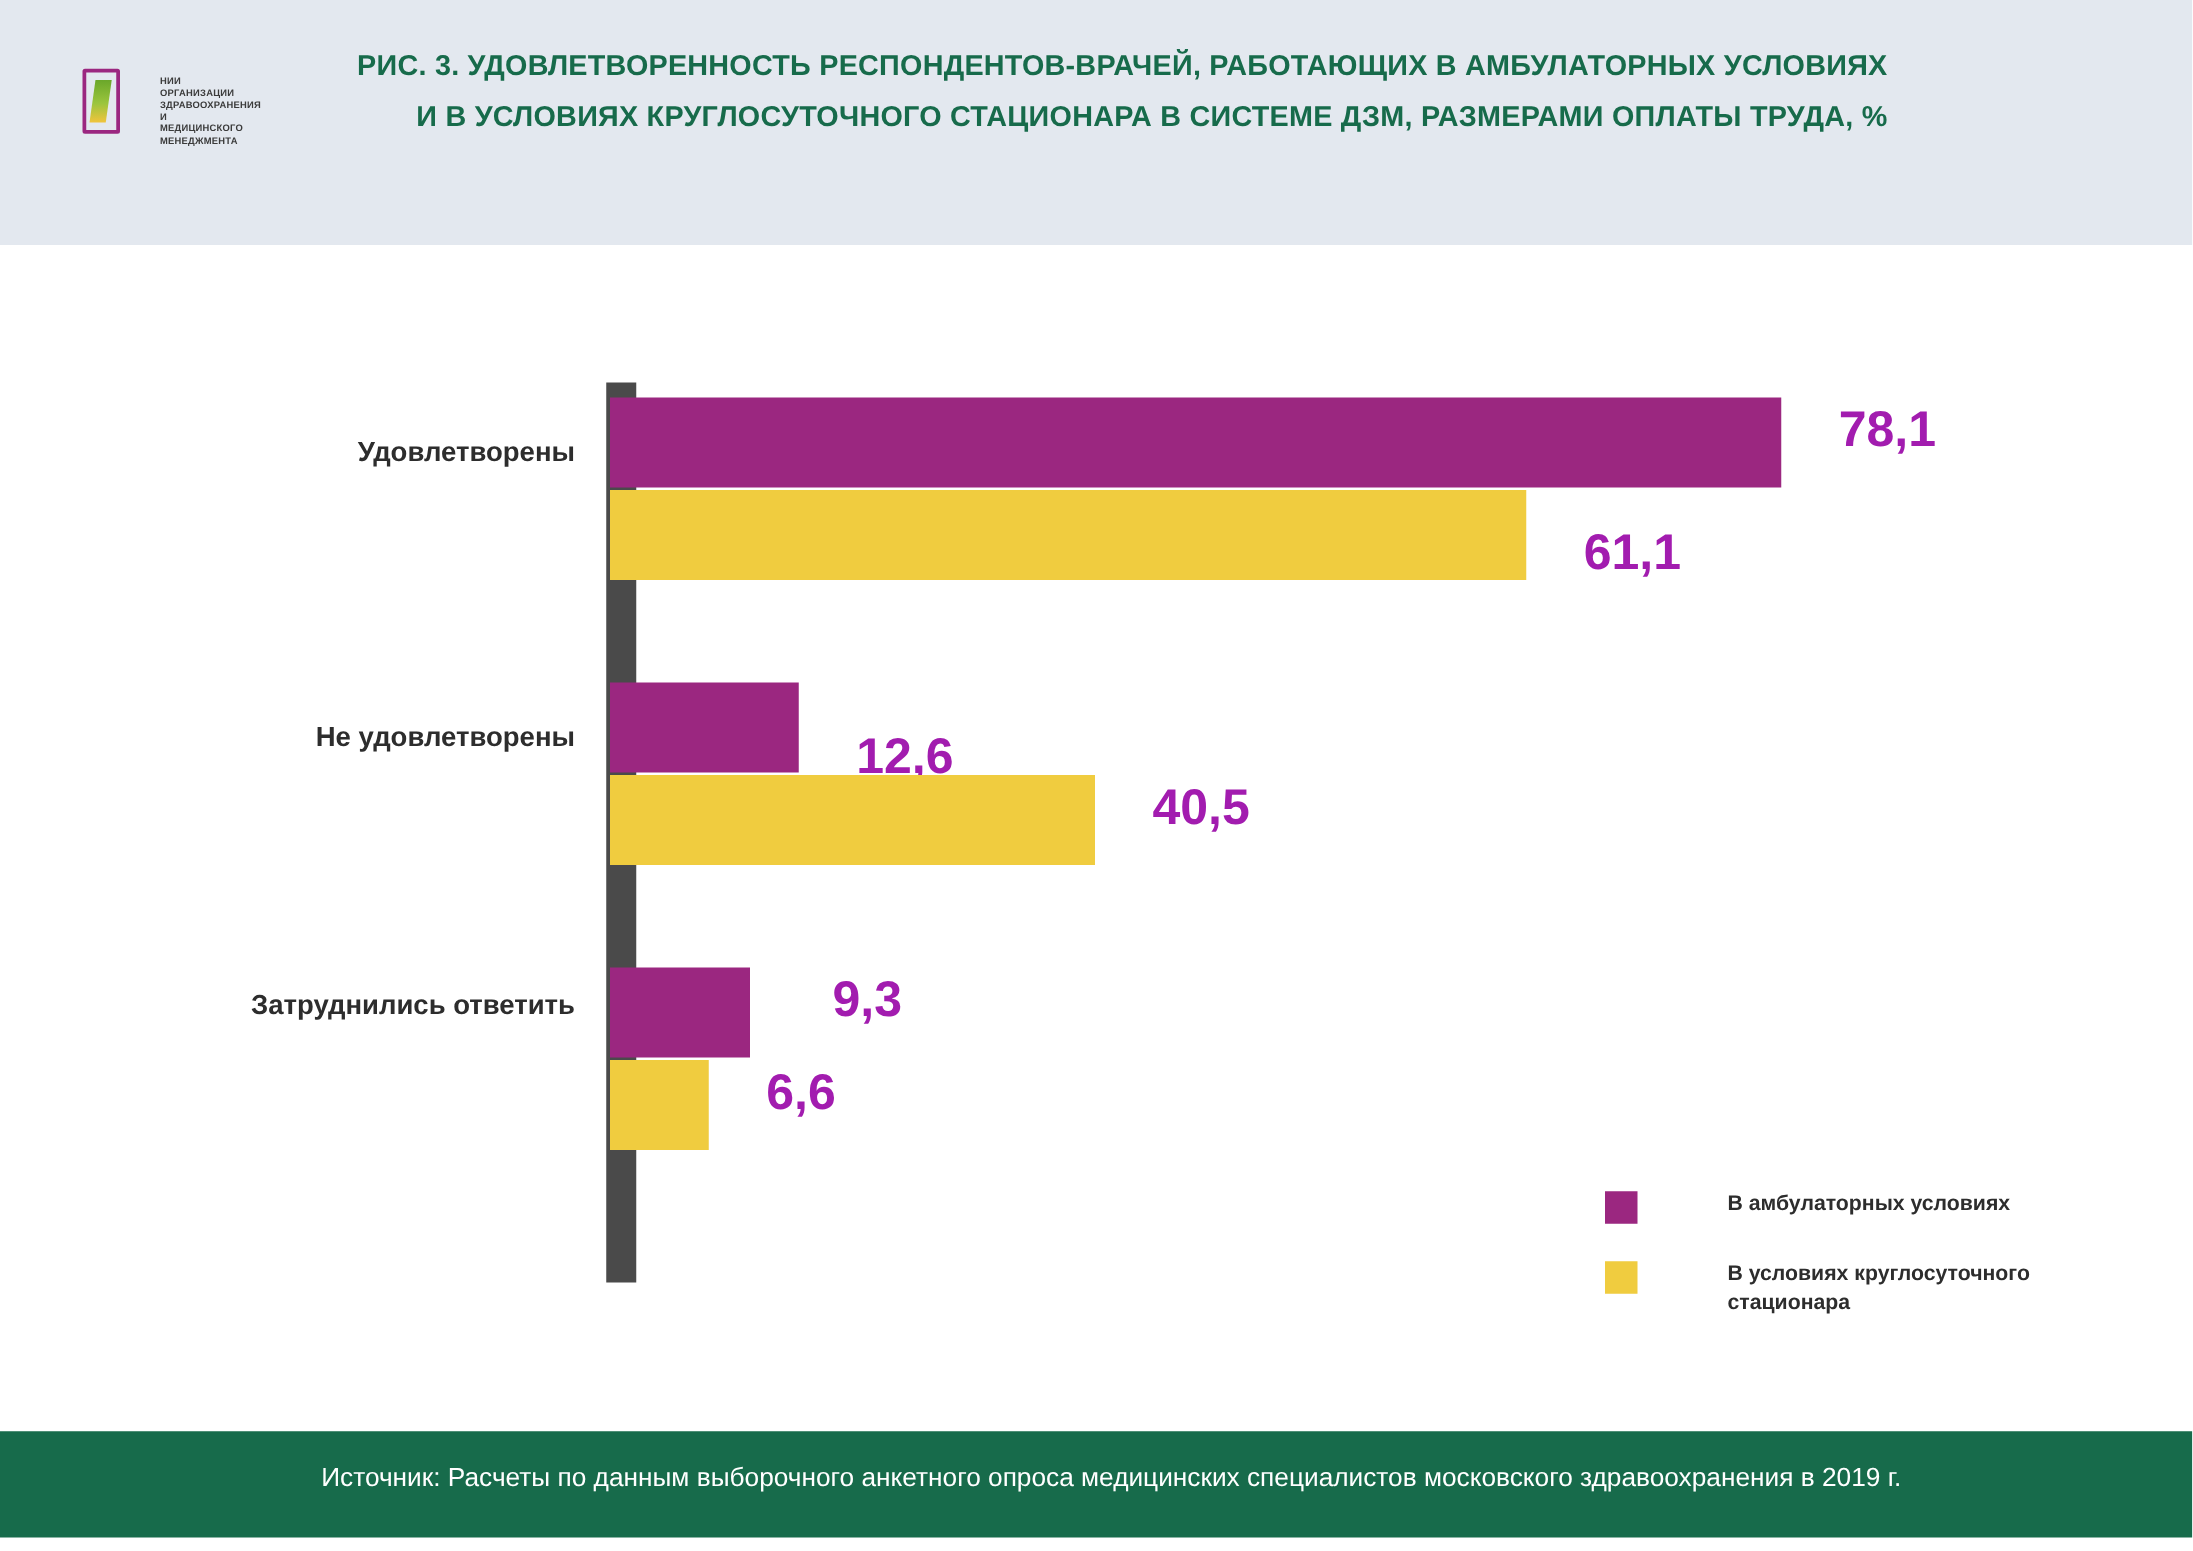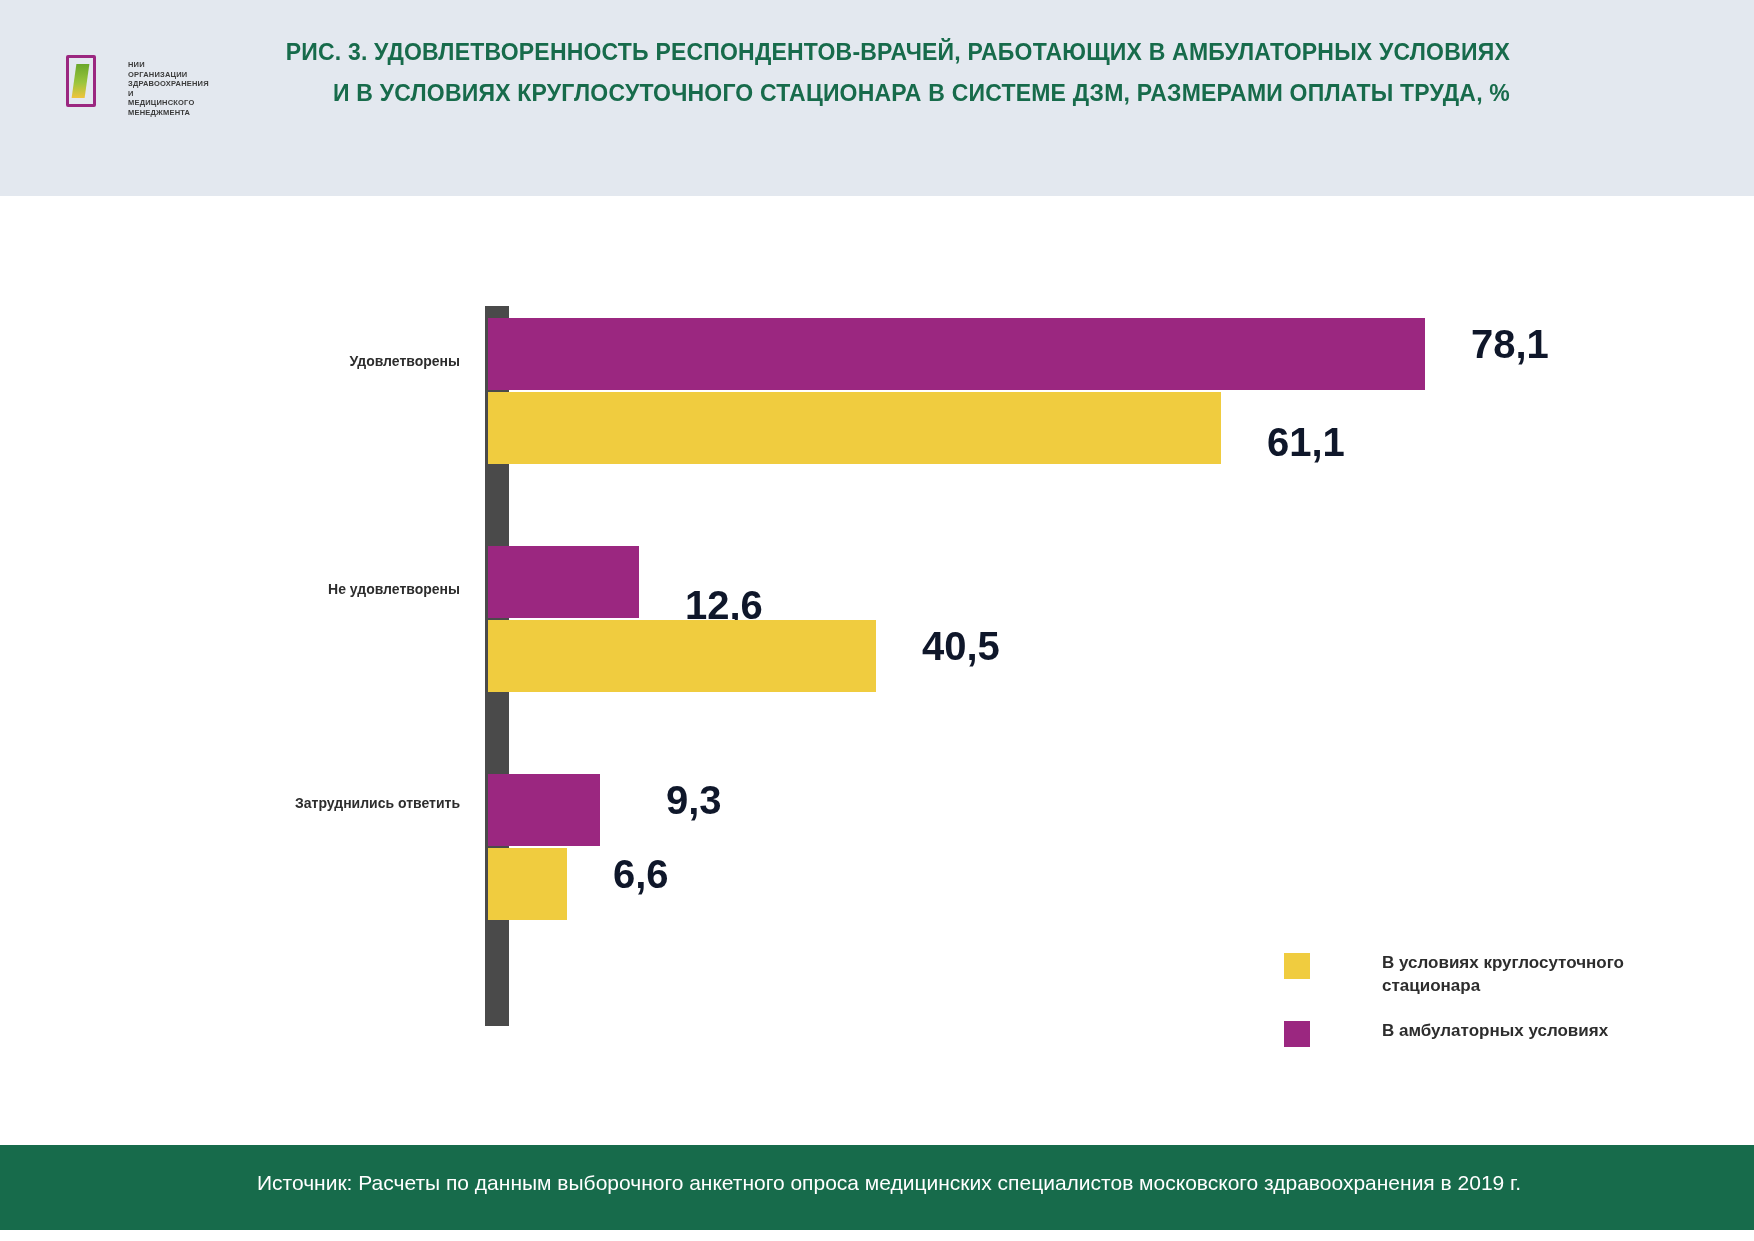--- a/index.html
+++ b/index.html
@@ -75,37 +75,37 @@
     position: absolute;
     left: 485px; top: 110px;
     width: 3px; height: 720px;
     background: #4a4a4a;
   }
   .group { position: absolute; left: 0; width: 100%; }
   .cat-label-wrap {
     position: absolute;
     left: 100px; width: 360px;
     text-align: right;
-    font-size: 14px;
+    font-size: 22px;
     font-weight: bold;
     color: #2d2d2d;
     line-height: 27px;
   }
   .bar {
     position: absolute;
     left: 488px;
     height: 72px;
   }
   .bar.purple { background: #9b2780; }
   .bar.yellow { background: #f0cc3f; }
   .bar-value {
     position: absolute;
     font-size: 40px;
     font-weight: bold;
-    color: #0f172a;
+    color: #a21caf;
     white-space: nowrap;
   }
 
   
   .legend {
     position: absolute;
     left: 1260px; top: 755px;
     width: 420px;
   }
   .legend-item {
@@ -180,27 +180,27 @@
     <div class="group">
       <div class="cat-label-wrap" style="top:594px;">Затруднились ответить</div>
       <div class="bar purple" style="top: 578px; width: 112px;"></div>
       <div class="bar-value" style="left: 642px; top: 582px;">9,3</div>
       <div class="bar yellow" style="top: 652px; width: 79px;"></div>
       <div class="bar-value" style="left: 589px; top: 656px;">6,6</div>
     </div>
 
     <div class="legend">
       <div class="legend-item">
+        <span class="legend-swatch purple"></span>
+        <span class="legend-label">В амбулаторных условиях</span>
+      </div>
+      <div class="legend-item">
         <span class="legend-swatch yellow"></span>
         <span class="legend-label">В условиях круглосуточного стационара</span>
       </div>
-      <div class="legend-item">
-        <span class="legend-swatch purple"></span>
-        <span class="legend-label">В амбулаторных условиях</span>
-      </div>
     </div>
   </div>
 
   <div class="footer">
     <div class="footer-text">Источник: Расчеты по данным выборочного анкетного опроса медицинских специалистов московского здравоохранения в 2019 г.</div>
   </div>
 
 </div>
 
 </body></html>

